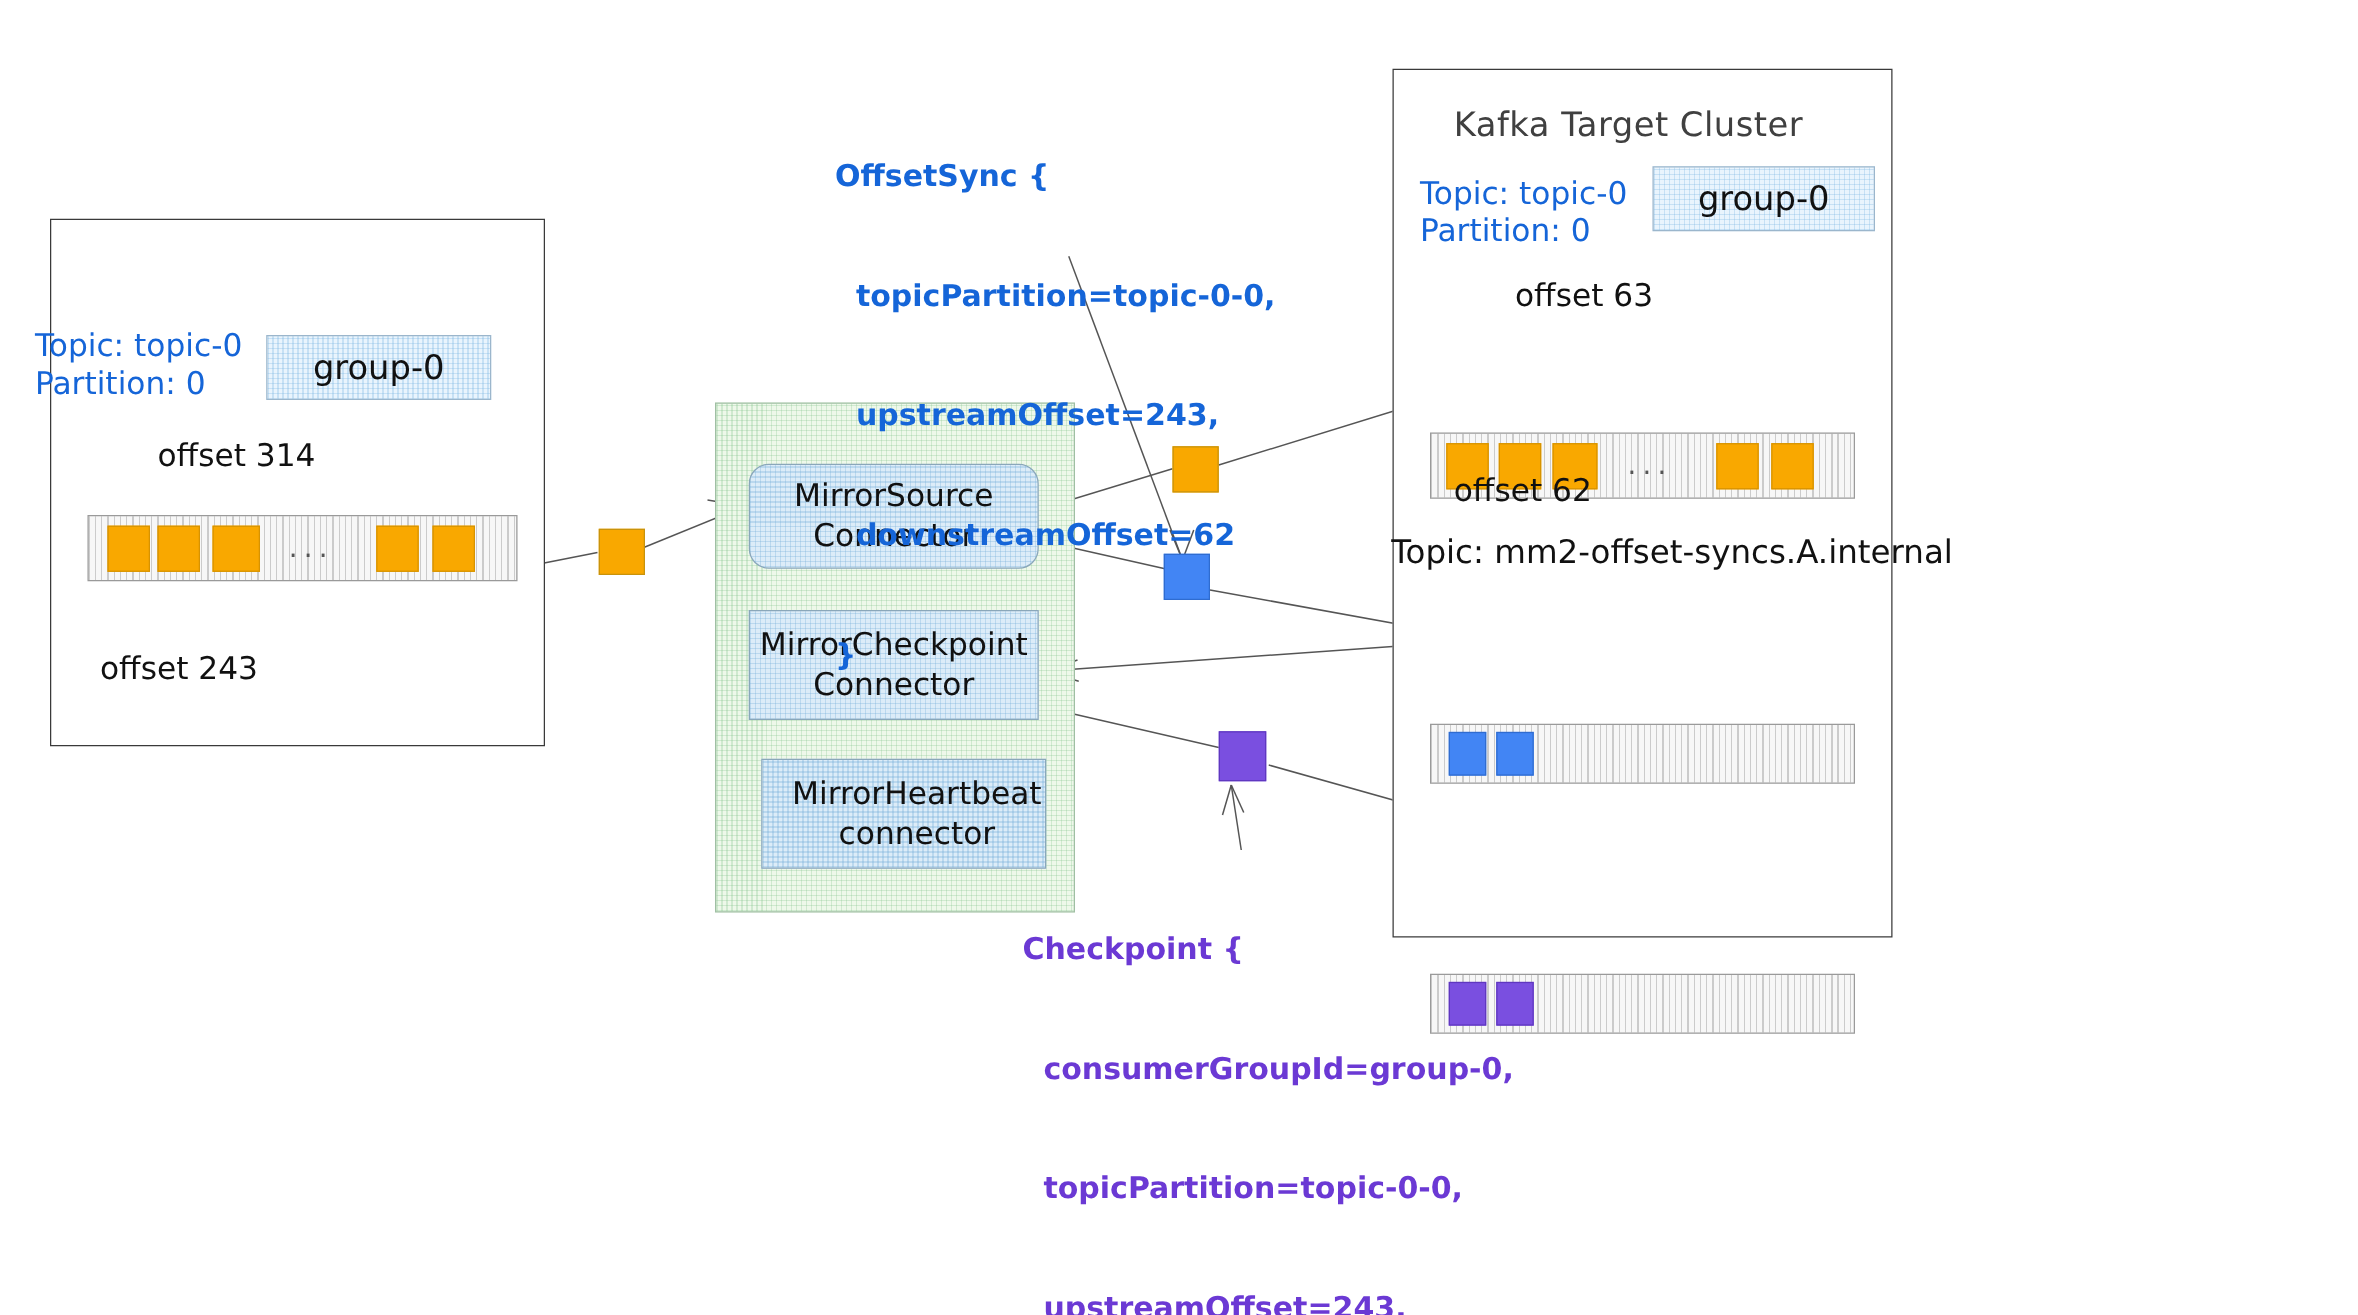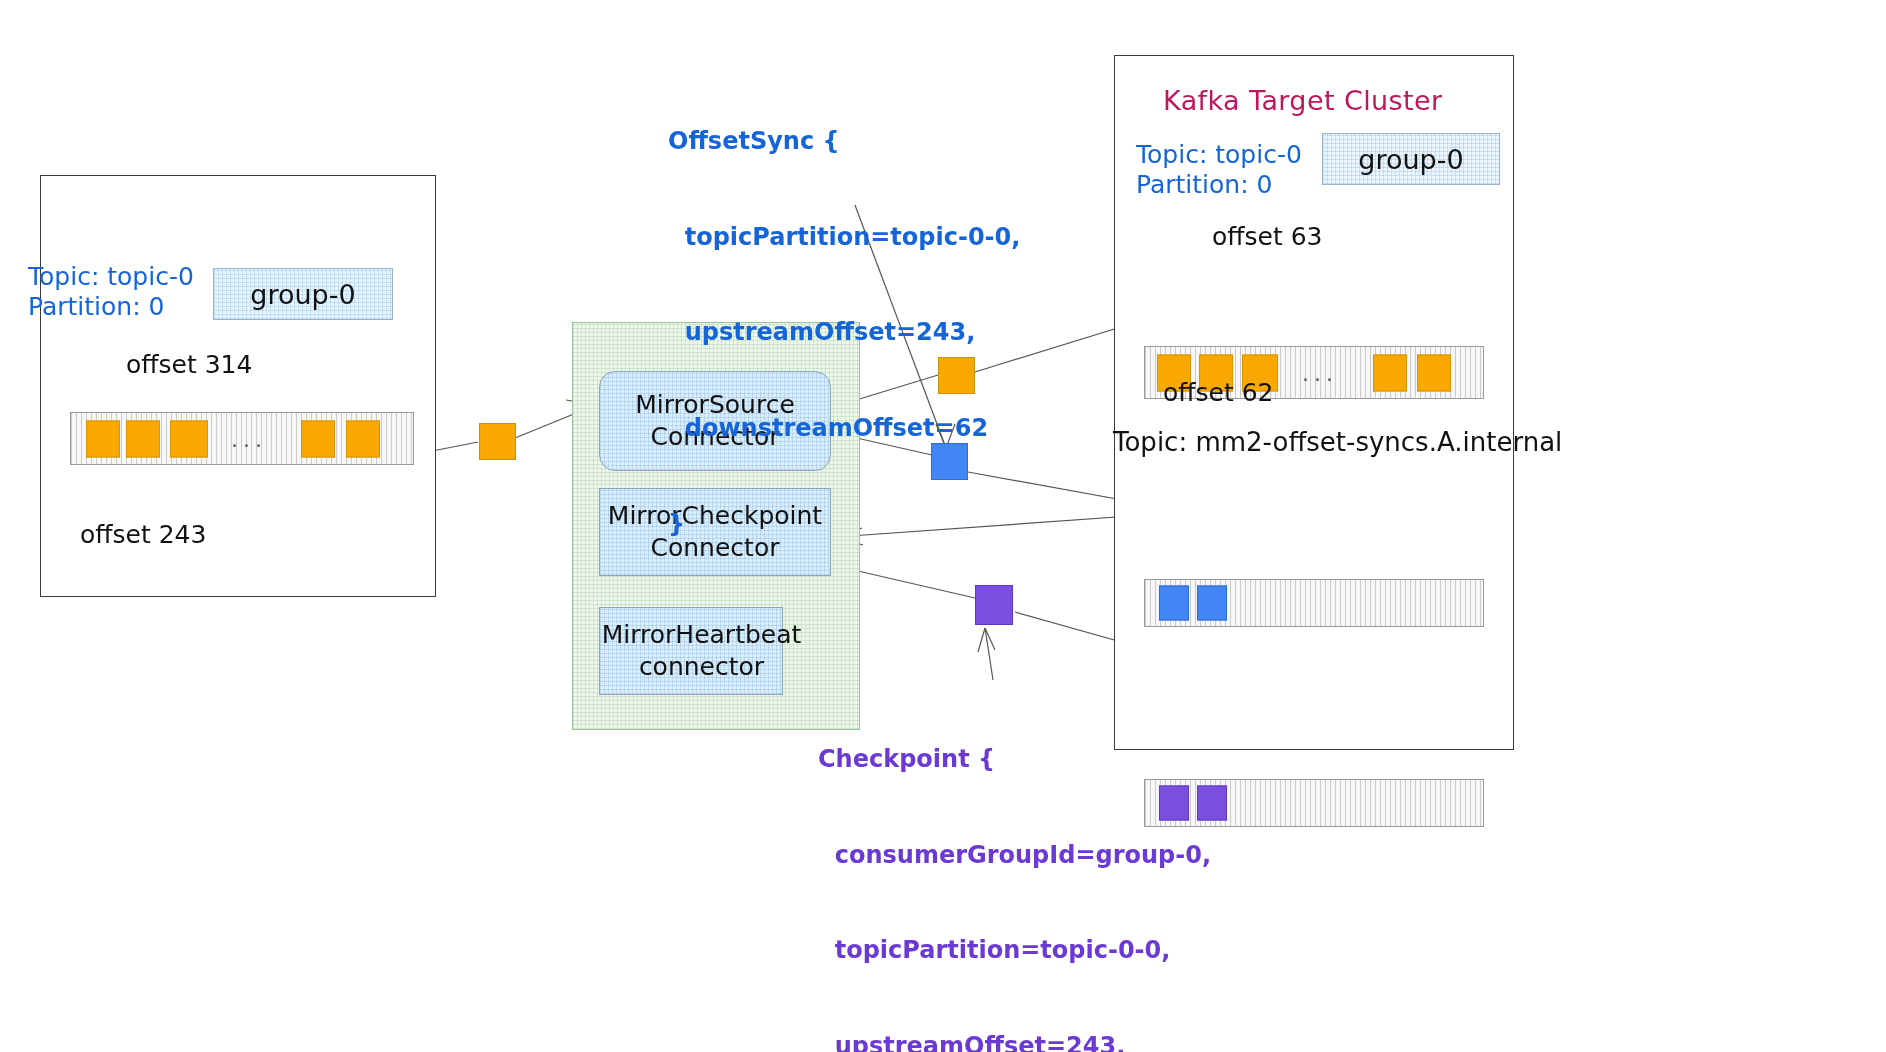--- a/index.html
+++ b/index.html
@@ -5,21 +5,21 @@
   html,body{margin:0;padding:0;background:#fff;}
   body{width:1886px;height:1052px;position:relative;overflow:hidden;
        font-family:"DejaVu Sans","Liberation Sans",sans-serif;}
   .stage{position:absolute;inset:0;}
   .abs{position:absolute;}
 
   
   .cluster-box{border:1.6px solid #3a3a3a;background:#fff;box-sizing:border-box;}
 
   
-  .cluster-title{color:#be185d;font-size:27px;letter-spacing:.4px;white-space:nowrap;}
+  .cluster-title{color:#404040;font-size:27px;letter-spacing:.4px;white-space:nowrap;}
   .meta-line{color:#1565d8;font-size:25px;line-height:1.22;white-space:nowrap;}
   .offset-label{color:#111;font-size:25px;white-space:nowrap;}
   .topic-label{color:#111;font-size:26px;white-space:nowrap;}
 
   
   .group-box{
      border:1px solid #9bb6cc;box-sizing:border-box;
      background-color:#e9f4fd;
      background-image:
         repeating-linear-gradient(0deg,rgba(120,180,225,.30) 0 1px,transparent 1px 4px),
@@ -146,31 +146,31 @@
     <div class="rec orange" style="left:99px;width:36px;height:35px;"></div>
     <div class="dots" style="left:160px;">...</div>
     <div class="rec orange" style="left:230px;width:32px;height:35px;"></div>
     <div class="rec orange" style="left:275px;width:32px;height:35px;"></div>
   </div>
 
   <div class="abs offset-label" style="left:80px;top:520px;">offset 243</div>
 
   <div class="abs mm-container" style="left:572px;top:322px;width:288px;height:408px;">
 
-    <div class="connector" style="left:26px;top:48px;width:232px;height:100px;border-radius:16px;">
+    <div class="connector" style="left:26px;top:48px;width:232px;height:84px;border-radius:16px;">
       <span>MirrorSource</span>
       <span>Connector</span>
     </div>
 
     <div class="connector" style="left:26px;top:165px;width:232px;height:88px;">
       <span>MirrorCheckpoint</span>
       <span>Connector</span>
     </div>
 
-    <div class="connector" style="left:26px;top:284px;width:184px;height:88px;padding-left:21px;">
+    <div class="connector" style="left:36px;top:284px;width:228px;height:88px;padding-left:21px;">
       <span>MirrorHeartbeat</span>
       <span>connector</span>
     </div>
   </div>
 
   <div class="msg orange" style="left:479px;top:423px;width:35px;height:35px;"></div>
 
   <div class="msg orange" style="left:938px;top:357px;width:35px;height:35px;"></div>
 
   <div class="msg blue" style="left:931px;top:443px;width:35px;height:35px;"></div>

